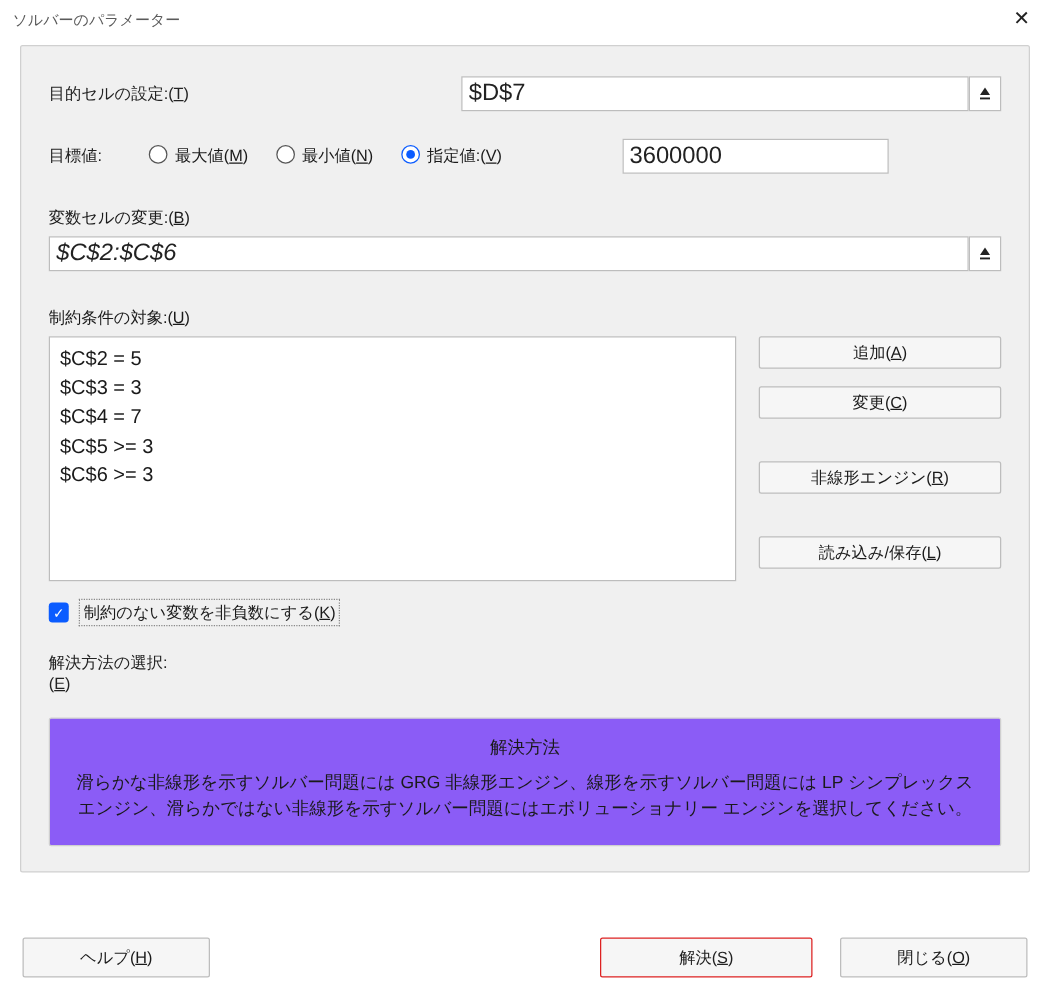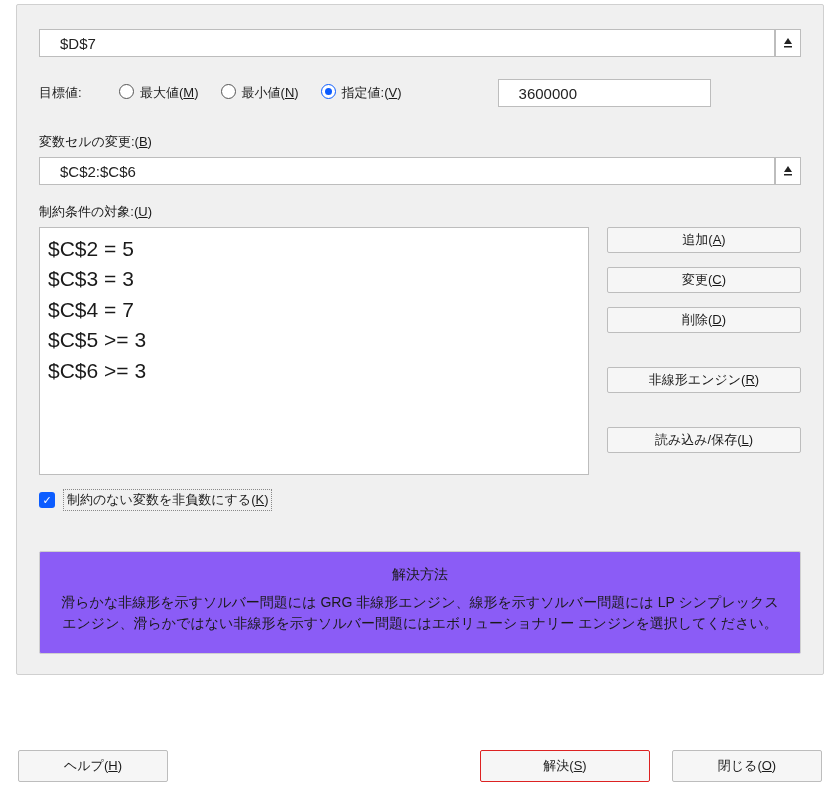--- a/index.html
+++ b/index.html
@@ -42,23 +42,23 @@
     margin: 4px 16px 0 16px;
     padding: 24px 22px 20px 22px;
   }
   .row { display: flex; align-items: center; margin-bottom: 22px; flex-wrap: wrap; gap: 8px 0; }
   .label { color: #222; }
   .shortcut { text-decoration: underline; }
   input[type="text"].field, .select {
     background: #fff;
     border: 1px solid #bdbdbd;
     height: 28px;
-    padding: 3px 20px;
+    padding: 3px 5px;
     font: inherit;
-    font-size: 15px;
+    font-size: 19px;
     color: #222;
   }
   .objective-row .label { width: 330px; }
   .objective-row .field { flex: 1; }
   .field-with-btn { display:flex; flex:1; }
   .field-with-btn input { flex:1; border-right: none; }
   .ref-btn {
     width: 26px;
     height: 28px;
     border: 1px solid #bdbdbd;
@@ -75,25 +75,25 @@
     width:15px; height:15px; border:1px solid #555; border-radius:50%; display:flex; align-items:center; justify-content:center; margin-right:6px; background:#fff;
   }
   .radio.sel .circ { border-color:#0b5cff; }
   .radio.sel .circ::after { content:""; width:7px; height:7px; background:#0b5cff; border-radius:50%; }
   .target-value { width:213px; margin-left: 74px; }
   .section-label { margin-bottom: 6px; }
   .full-field { width:100%; }
   .constraints-block { display:flex; gap:18px; margin-bottom: 14px; }
   .constraints-list {
     width: 550px;
-    height: 248px;
+    height: 196px;
     background:#fff;
     border:1px solid #bdbdbd;
     padding: 6px 8px;
-    font-size: 21px;
+    font-size: 16px;
     line-height: 1.45;
     overflow-y: scroll;
     white-space: pre;
   }
   .side-btns { flex:1; display:flex; flex-direction:column; gap:14px; }
   .btn {
     height: 26px;
     border: 1px solid #bdbdbd;
     background: #f6f6f6;
     display:flex; align-items:center; justify-content:center;
@@ -134,24 +134,31 @@
     margin-right: 22px;
     width: 170px;
   }
   ::-webkit-scrollbar { width: 16px; background:#f0f0f0; }
   ::-webkit-scrollbar-thumb { background:#c8c8c8; }
 </style>
 </head>
 <body>
 
 <div class="wrap">
+  <div class="titlebar">
+    <span>ソルバーのパラメーター</span>
+    <span class="close-x">✕</span>
+  </div>
 
   <div class="panel">
 
     <div class="row objective-row">
+      <span class="label">
+        <span>目的セルの設定:</span>(<span class="shortcut">T</span>)
+      </span>
       <div class="field-with-btn">
         <input type="text" class="field" value="$D$7" style="">
         <div class="ref-btn">
           <svg viewBox="0 0 12 12">
               <path d="M6 1 L10 7 L2 7 Z" fill="#222"></path>
               <rect x="2" y="9" width="8" height="1.5" fill="#222"></rect>
             </svg>
         </div>
       </div>
     </div>
@@ -169,21 +176,21 @@
       <span class="radio sel">
           <span class="circ"></span>
           <span><span>指定値:(</span><span class="shortcut">V</span><span>)</span></span>
         </span>
       <input type="text" class="field target-value" value="3600000" style="">
     </div>
 
     <div class="section-label">
       <span>変数セルの変更:</span>(<span class="shortcut">B</span>)
     </div>
-    <div class="row" style="margin-bottom:18px;">
+    <div class="row" style="margin-bottom:28px;font-style:italic;">
       <div class="field-with-btn full-field">
         <input type="text" class="field" value="$C$2:$C$6" style="">
         <div class="ref-btn">
           <svg viewBox="0 0 12 12">
               <path d="M6 1 L10 7 L2 7 Z" fill="#222"></path>
               <rect x="2" y="9" width="8" height="1.5" fill="#222"></rect>
             </svg>
         </div>
       </div>
     </div>
@@ -197,42 +204,42 @@
 $C$4 = 7
 $C$5 &gt;= 3
 $C$6 &gt;= 3</div>
       <div class="side-btns">
         <div class="btn wide">
             <span><span>追加(</span><span class="shortcut">A</span><span>)</span></span>
           </div>
         <div class="btn wide">
             <span><span>変更(</span><span class="shortcut">C</span><span>)</span></span>
           </div>
-        <div class="btn wide">
-            <span><span>削除(</span><span class="shortcut">D</span><span>)</span></span>
-          </div>
         <div class="spacer"></div>
         <div class="btn wide">
             <span><span>非線形エンジン(</span><span class="shortcut">R</span><span>)</span></span>
           </div>
         <div class="spacer"></div>
         <div class="btn wide">
             <span><span>読み込み/保存(</span><span class="shortcut">L</span><span>)</span></span>
           </div>
       </div>
     </div>
 
     <div class="checkbox-row">
       <span class="cbx"></span>
       <span class="check-label">
         <span>制約のない変数を非負数にする(</span><span class="shortcut">K</span><span>)</span>
       </span>
     </div>
 
     <div class="method-row">
+      <span class="label ml">
+        <span>解決方法の選択:</span><br>(<span class="shortcut">E</span>)
+      </span>
     </div>
 
     <div class="desc-box">
       <div class="ttl">解決方法</div>
       <div>滑らかな非線形を示すソルバー問題には GRG 非線形エンジン、線形を示すソルバー問題には LP シンプレックス エンジン、滑らかではない非線形を示すソルバー問題にはエボリューショナリー エンジンを選択してください。</div>
     </div>
 
   </div>
 
   <div class="footer">

